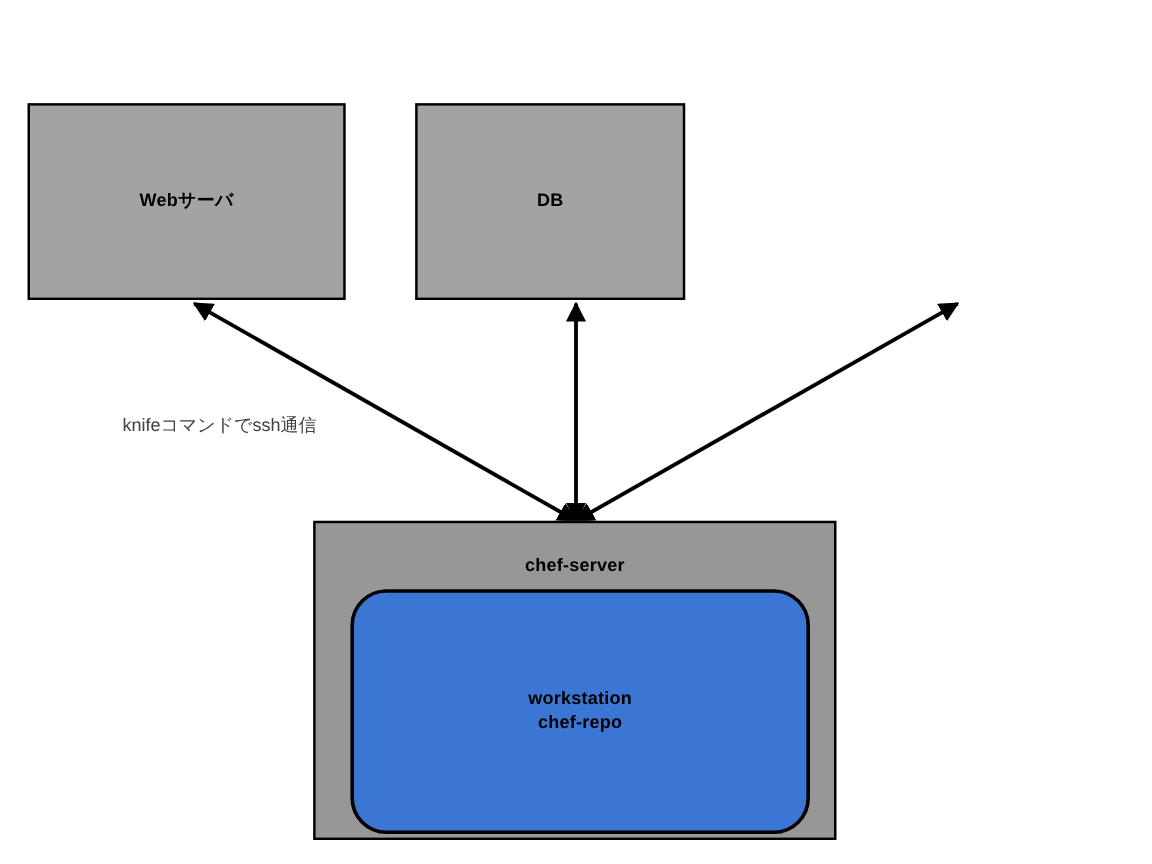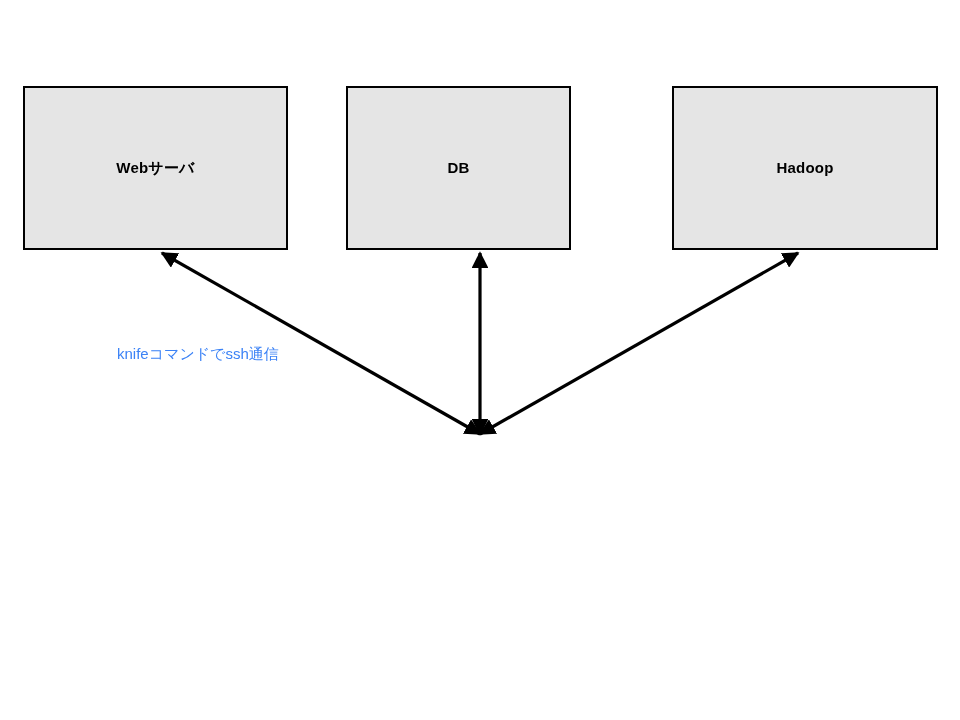--- a/index.html
+++ b/index.html
@@ -27,21 +27,21 @@
     text-align: center;
   }
   .node-label {
     font-weight: bold;
     font-size: 15px;
     color: #000000;
     line-height: 1.35;
     letter-spacing: 0.2px;
   }
   .green-node {
-    background: #e5e5e5;
+    background: #a3a3a3;
   }
   #node-web    { left: 23px;  top: 86px; width: 265px; height: 164px; }
   #node-db     { left: 346px; top: 86px; width: 225px; height: 164px; }
   #node-hadoop { left: 672px; top: 86px; width: 266px; height: 164px; }
 
   #node-chef-server {
     left: 261px;
     top: 434px;
     width: 436px;
     height: 266px;
@@ -64,24 +64,24 @@
     box-sizing: border-box;
     background: #3b76d4;
     border: 3px solid #000000;
     border-radius: 30px;
     display: flex;
     align-items: center;
     justify-content: center;
   }
   #edge-note {
     position: absolute;
-    left: 117px;
+    left: 102px;
     top: 345px;
     font-size: 15px;
-    color: #3b82f6;
+    color: #404040;
     white-space: nowrap;
   }
   #connector-layer {
     position: absolute;
     left: 0;
     top: 0;
     width: 960px;
     height: 720px;
     pointer-events: none;
   }
@@ -103,20 +103,26 @@
   </svg>
 
   <div class="node green-node" id="node-web">
     <span class="node-label">Webサーバ</span>
   </div>
 
   <div class="node green-node" id="node-db">
     <span class="node-label">DB</span>
   </div>
 
-  <div class="node green-node" id="node-hadoop">
-    <span class="node-label">Hadoop</span>
+
+  <div class="node" id="node-chef-server">
+    <span class="node-label" id="chef-server-title">chef-server</span>
+    <div id="node-workstation">
+      <span class="node-label">
+        <span>workstation</span><br>
+        <span>chef-repo</span>
+      </span>
+    </div>
   </div>
-
 
   <div id="edge-note">knifeコマンドでssh通信</div>
 
 </div>
 
 </body></html>

